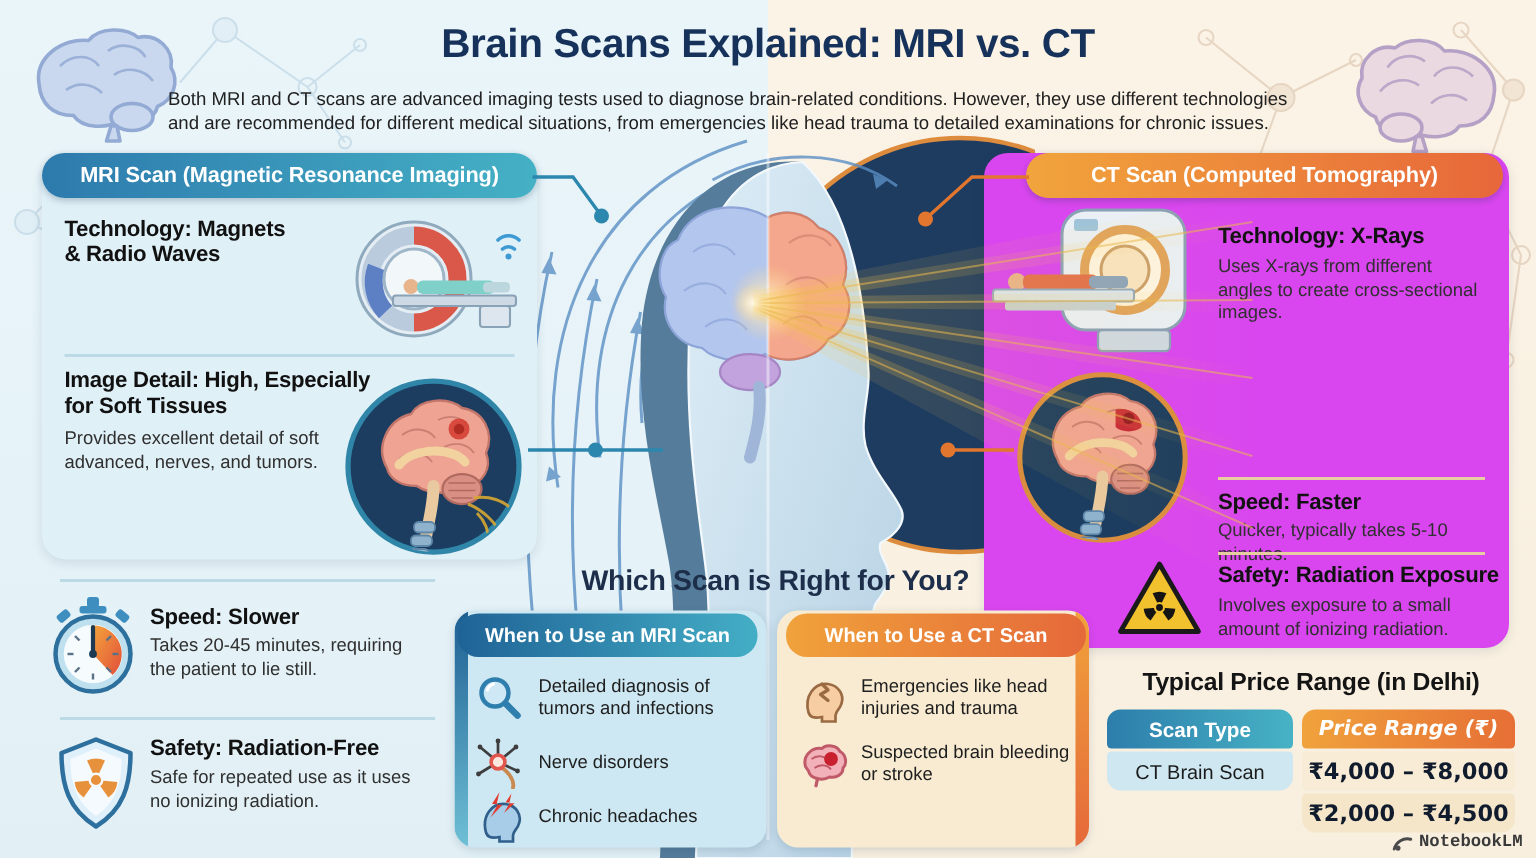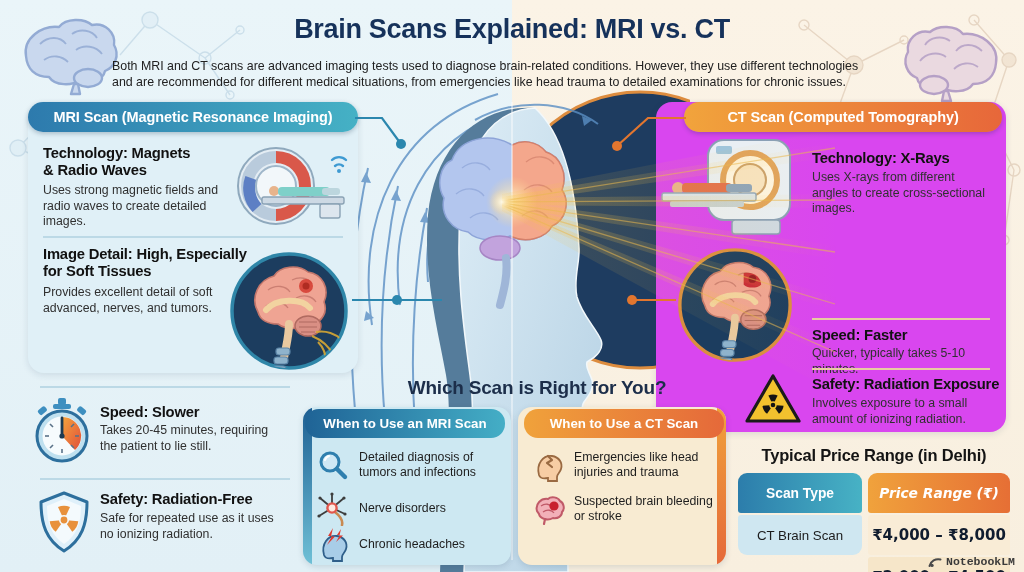--- a/index.html
+++ b/index.html
@@ -21,41 +21,41 @@
         color:#fff;font-weight:bold;font-size:14.5px;letter-spacing:-.1px;
         box-shadow:0 2px 4px rgba(20,50,80,.25);}
   .pill-mri{background:linear-gradient(90deg,#2d7aad,#45b1c5);}
   .pill-ct{background:linear-gradient(90deg,#f1a43c,#e7673a);}
   .feat-h{font-size:14.8px;font-weight:bold;color:#111;line-height:1.16;letter-spacing:-.2px;}
   .feat-p{font-size:12.3px;color:#303030;line-height:1.28;}
   .divider{height:1.5px;background:#bcd9e6;}
   .divider-o{height:1.5px;background:#e8cda2;}
   
   .which-title{left:352px;top:377px;width:330px;text-align:center;font-size:19px;font-weight:bold;
-               color:#1c2e4a;letter-spacing:-.2px;padding-left:20px;}
+               color:#1c2e4a;letter-spacing:-.2px;}
   .when-card{top:407px;width:208px;height:158px;border-radius:14px;overflow:hidden;
              box-shadow:0 2px 6px rgba(25,60,90,.15);}
   .when-mri{left:303px;background:#cde8f2;}
   .when-ct{left:518px;background:#f8ebd2;}
   .band-l{left:0;top:0;width:9px;height:158px;background:linear-gradient(180deg,#1d5e92,#6fc0d6);
           border-radius:14px 0 0 14px;}
   .band-r{right:0;top:0;width:9px;height:158px;background:linear-gradient(180deg,#f0a23b,#e5693a);
           border-radius:0 14px 14px 0;}
   .when-pill{top:2px;height:29px;border-radius:14px;display:flex;align-items:center;justify-content:center;
              color:#fff;font-weight:bold;font-size:13.3px;}
   .when-pill-mri{left:2px;width:200px;background:linear-gradient(90deg,#1f6396,#44aec6);}
   .when-pill-ct{left:6px;width:200px;background:linear-gradient(90deg,#f0a23b,#e5693a);}
   .when-item{display:flex;align-items:center;gap:8px;}
   .when-icon{width:36px;height:36px;flex:0 0 36px;display:flex;align-items:center;justify-content:center;}
   .when-label{font-size:12.3px;color:#1e1e1e;line-height:1.25;}
   
   .price-title{left:734px;top:446px;width:280px;text-align:center;font-size:16.5px;font-weight:bold;
                color:#141414;letter-spacing:-.2px;}
   .pcol{display:flex;flex-direction:column;gap:2px;}
-  .pcell{height:40px;display:flex;align-items:center;justify-content:center;}
+  .pcell{height:26px;display:flex;align-items:center;justify-content:center;}
   .pth{color:#fff;font-weight:bold;font-size:13.8px;border-radius:9px 9px 3px 3px;}
   .pth1{background:linear-gradient(90deg,#2c7dab,#47b2c5);}
   .pth2{background:linear-gradient(90deg,#f0a23c,#e66f35);}
   .ptd{font-size:13.3px;color:#1c1c1c;}
   .pprice{font-weight:bold;font-size:15px;color:#101c2e;font-family:"DejaVu Sans","Liberation Sans",sans-serif;}
   .rlast{border-radius:3px 3px 9px 9px;}
   .rmid{border-radius:3px;}
   .c-blue1{background:#d8edf5;} .c-blue2{background:#cfe7f1;}
   .c-cream1{background:#f9ecd6;} .c-cream2{background:#f6e6c9;}
   .rupee{font-family:"DejaVu Sans","Liberation Sans",sans-serif;font-style:italic;}
@@ -192,21 +192,20 @@
     <div>Both MRI and CT scans are advanced imaging tests used to diagnose brain-related conditions. However, they use different technologies</div>
     <div>and are recommended for different medical situations, from emergencies like head trauma to detailed examinations for chronic issues.</div>
   </div>
 
   <div class="abs card mri-card">
     <div class="abs feat-h" style="left:15px;top:43px;width:180px">
       <div>Technology: Magnets</div>
       <div>&amp; Radio Waves</div>
     </div>
     <div class="abs pill pill-mri" style="left:0;top:0;width:330px">MRI Scan (Magnetic Resonance Imaging)</div>
-    <div class="abs feat-p" style="left:15px;top:81px;width:190px">Uses strong magnetic fields and radio waves to create detailed images.</div>
     <svg class="abs" style="left:198px;top:32px" width="130" height="102" viewBox="0 0 130 102">
       <g stroke="#3e9ad2" stroke-width="2.4" fill="none" stroke-linecap="round">
         <path d="M106,26 A10,10 0 0 1 120,26"></path>
           <path d="M109,32 A6,6 0 0 1 117,32"></path>
       </g>
         <circle cx="113" cy="37" r="2" fill="#3e9ad2"></circle>
       <circle cx="50" cy="52" r="38" fill="#e4edf4" stroke="#8fa9bd" stroke-width="2"></circle>
       <path d="M50,23 A29,29 0 0 1 50,81" stroke="#d9584a" stroke-width="12" fill="none"></path>
       <path d="M50,81 A29,29 0 0 1 50,23" stroke="#b9cbdc" stroke-width="12" fill="none"></path>
       <path d="M31,74 A29,29 0 0 1 25,44" stroke="#5d7fc4" stroke-width="12" fill="none"></path>

